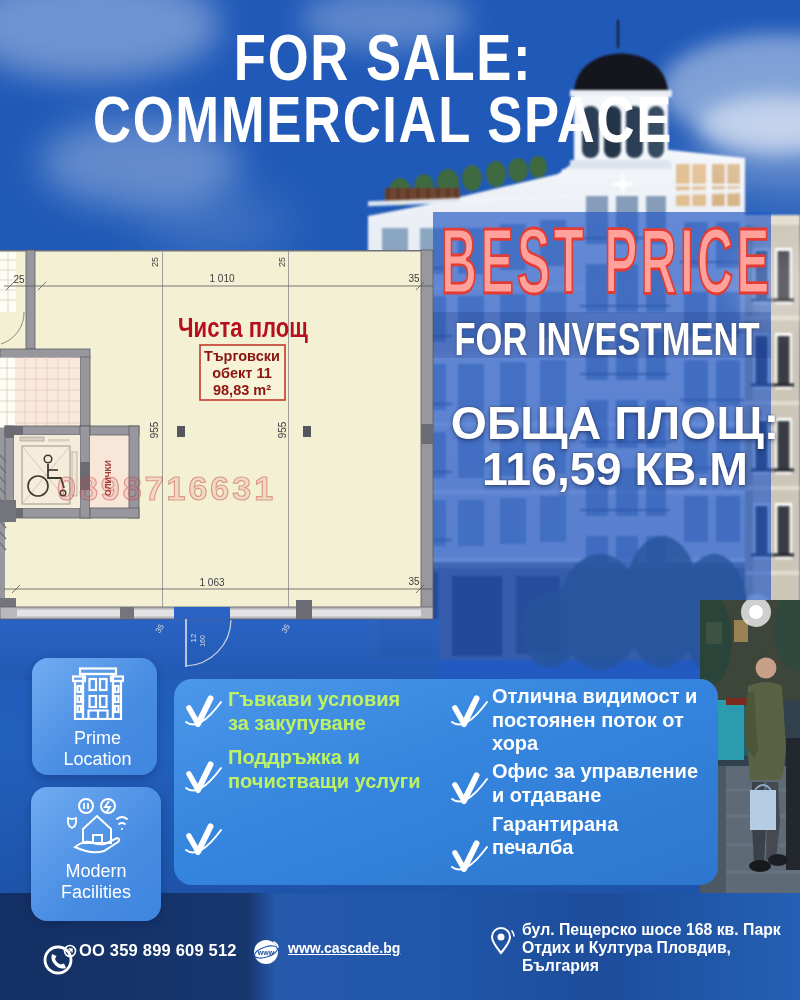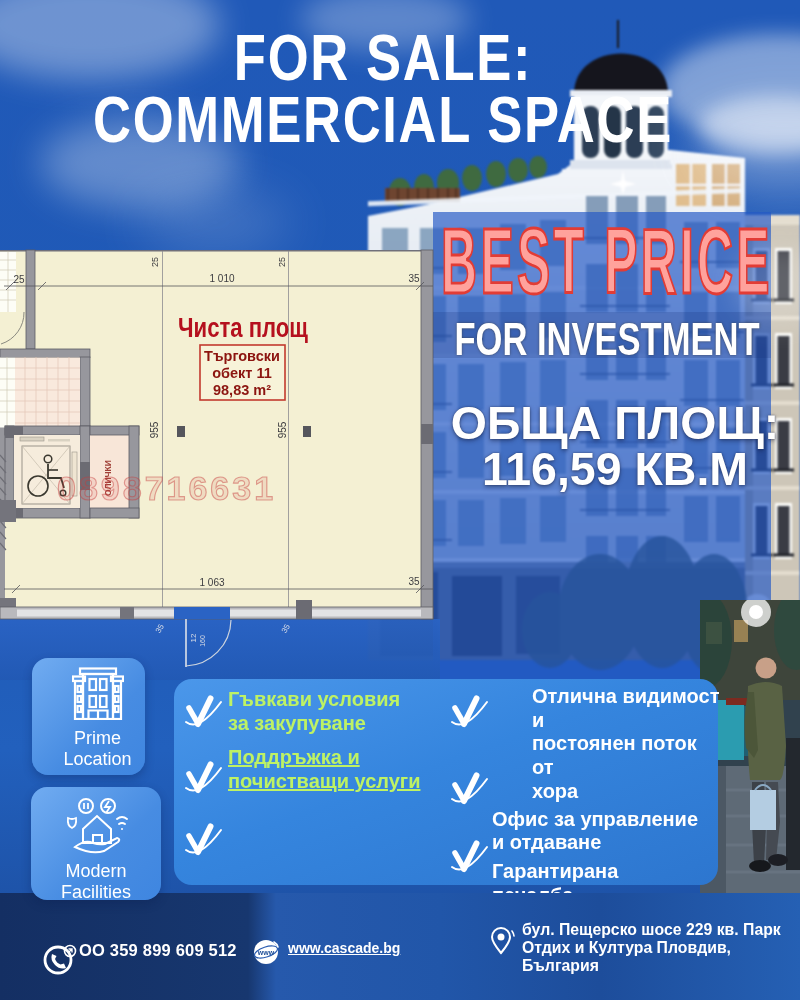--- a/index.html
+++ b/index.html
@@ -449,30 +449,30 @@
       <g transform="translate(278,163)">
         <path d="M3,11 L11,25" stroke-width="5.5"></path>
         <path d="M24.5,1.5 L12,27" stroke-width="6"></path>
         <path d="M0,25 Q13,35 35,5" stroke-width="2"></path>
       </g>
     </g>
   </svg>
 
   <div class="abs" style="left:228px;top:688px;width:230px;color:#bef264;font-weight:bold;font-size:20px;line-height:23.7px;">
     <div style="margin-bottom:11px;">Гъвкави условия<br>за закупуване</div>
-    <div style="text-decoration:underline;">Поддръжка и<br>почистващи услуги</div>
+    <div style="">Поддръжка и<br>почистващи услуги</div>
   </div>
 
   <div class="abs" style="left:492px;top:685px;width:230px;color:#fff;font-weight:bold;font-size:20px;line-height:23.7px;">
-    <div style="margin-bottom:4px;margin-left:40px;">Отлична видимост и<br>постоянен поток от<br>хора</div>
+    <div style="margin-bottom:4px;">Отлична видимост и<br>постоянен поток от<br>хора</div>
     <div style="margin-bottom:5px;">Офис за управление<br>и отдаване</div>
     <div>Гарантирана<br>печалба</div>
   </div>
 
-  <div class="abs" style="z-index:7;left:32px;top:658px;width:113px;height:117px;border-radius:16px;
+  <div class="abs" style="z-index:7;left:32px;top:658px;width:125px;height:117px;border-radius:16px;
        background:linear-gradient(135deg,#71acf1 0%,#478ce2 60%,#3f86e0 100%);box-shadow:0 4px 10px rgba(10,30,80,0.3);">
 
     <svg style="position:absolute;left:40px;top:9px;" width="52" height="53" viewBox="0 0 52 53" xmlns="http://www.w3.org/2000/svg">
       <g stroke="#fff" stroke-width="2.2" fill="none">
         <rect x="11" y="7" width="30" height="45"></rect>
         <rect x="8" y="1.5" width="36" height="5.5"></rect>
         <rect x="3" y="14" width="8" height="38"></rect>
         <rect x="41" y="14" width="8" height="38"></rect>
         <rect x="1" y="9.5" width="12" height="4.5"></rect>
         <rect x="39" y="9.5" width="12" height="4.5"></rect>
@@ -486,21 +486,21 @@
           <rect x="5.5" y="39" width="3.5" height="6"></rect>
         <rect x="43" y="19" width="3.5" height="6"></rect>
           <rect x="43" y="29" width="3.5" height="6"></rect>
           <rect x="43" y="39" width="3.5" height="6"></rect>
       </g>
     </svg>
 
     <div style="position:absolute;left:0;top:70px;width:131px;text-align:center;color:#fff;font-size:18px;line-height:21px;">Prime<br>Location</div>
   </div>
 
-  <div class="abs" style="z-index:7;left:31px;top:787px;width:130px;height:113px;border-radius:16px;
+  <div class="abs" style="z-index:7;left:31px;top:787px;width:130px;height:134px;border-radius:16px;
        background:linear-gradient(135deg,#71acf1 0%,#478ce2 60%,#3f86e0 100%);box-shadow:0 4px 10px rgba(10,30,80,0.3);">
 
     <svg style="position:absolute;left:30px;top:8px;" width="72" height="62" viewBox="0 0 72 62" xmlns="http://www.w3.org/2000/svg">
       <g stroke="#fff" stroke-width="2" fill="none">
         <circle cx="25" cy="11" r="7"></circle>
         <path d="M23,8 v6 M27,8 v6" stroke-width="1.8"></path>
         <circle cx="47" cy="11" r="7"></circle>
         <path d="M48,6 l-4,6 h5 l-4,6" stroke-width="1.8"></path>
         <path d="M7,23 q4,2 8,0 q1,8 -4,10 q-5,-2 -4,-10 Z" stroke-width="1.8"></path>
         <path d="M56,24 q5,-4 10,0 M58,29 q3,-2 6,0 M61,34 l0.01,0" stroke-width="2" stroke-linecap="round"></path>
@@ -533,16 +533,16 @@
     </svg>
 
     <div style="position:absolute;left:288px;top:47px;color:#fff;font-size:14px;font-weight:bold;text-decoration:underline;">www.cascade.bg</div>
 
     <svg class="abs" style="position:absolute;left:488px;top:32px;" width="30" height="32" viewBox="0 0 30 32" xmlns="http://www.w3.org/2000/svg">
       <path d="M13,3 a9,9 0 0 1 9,9 q0,5 -9,16 q-9,-11 -9,-16 a9,9 0 0 1 9,-9 Z" fill="none" stroke="#fff" stroke-width="2"></path>
       <circle cx="13" cy="12" r="3.5" fill="#fff"></circle>
       <path d="M24,6 a11,11 0 0 1 2,5" stroke="#fff" stroke-width="1.6" fill="none" stroke-linecap="round"></path>
     </svg>
 
-    <div style="position:absolute;left:522px;top:28px;color:#fff;font-size:15.8px;line-height:18px;font-weight:bold;width:272px;">бул. Пещерско шосе 229 кв. Парк Отдих и Култура Пловдив, България</div>
+    <div style="position:absolute;left:522px;top:28px;color:#fff;font-size:15.8px;line-height:18px;font-weight:bold;width:272px;">бул. Пещерско шосе 168 кв. Парк Отдих и Култура Пловдив, България</div>
   </div>
 
 </div>
 
 </body></html>

